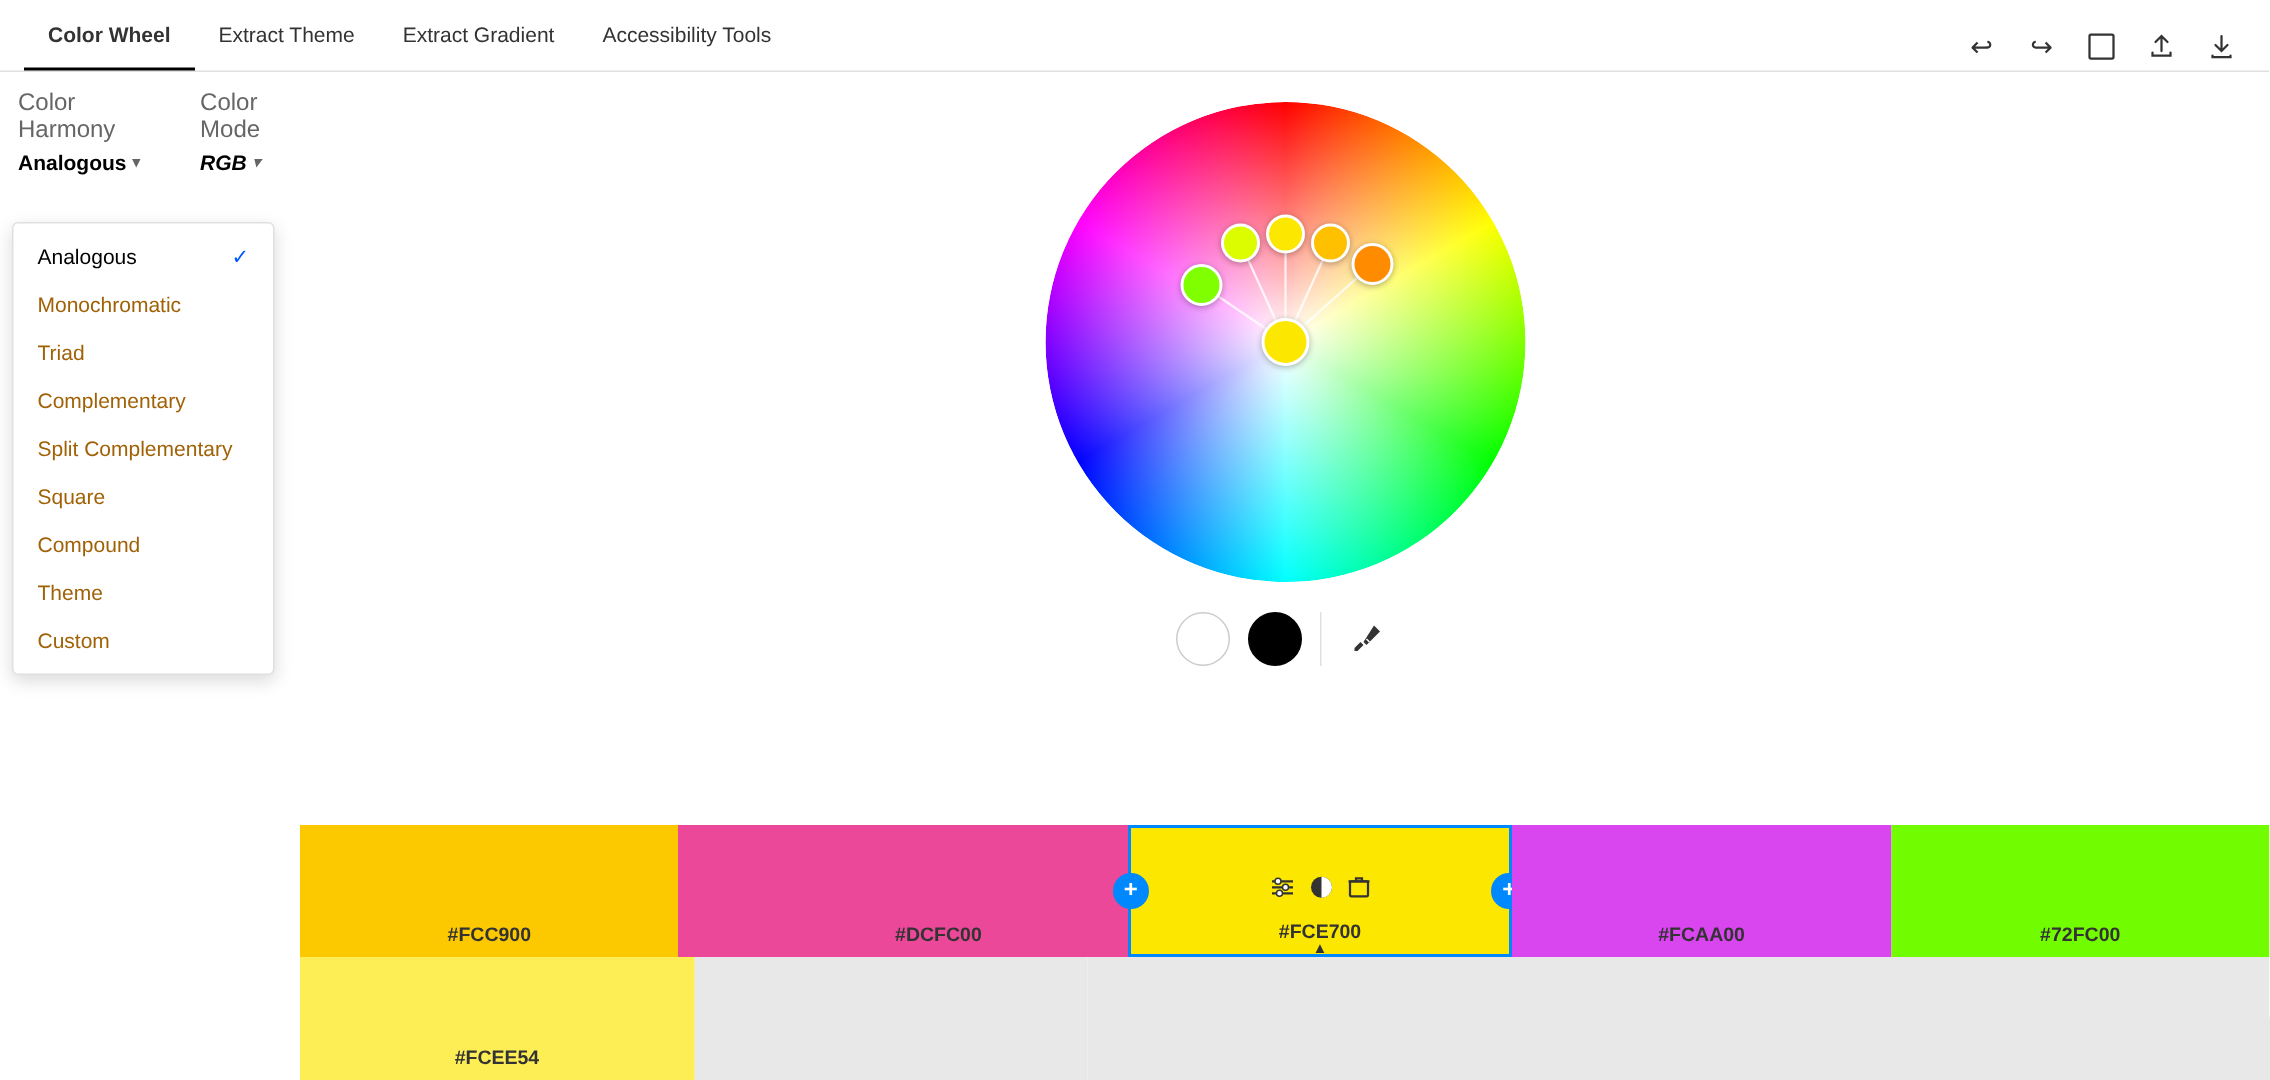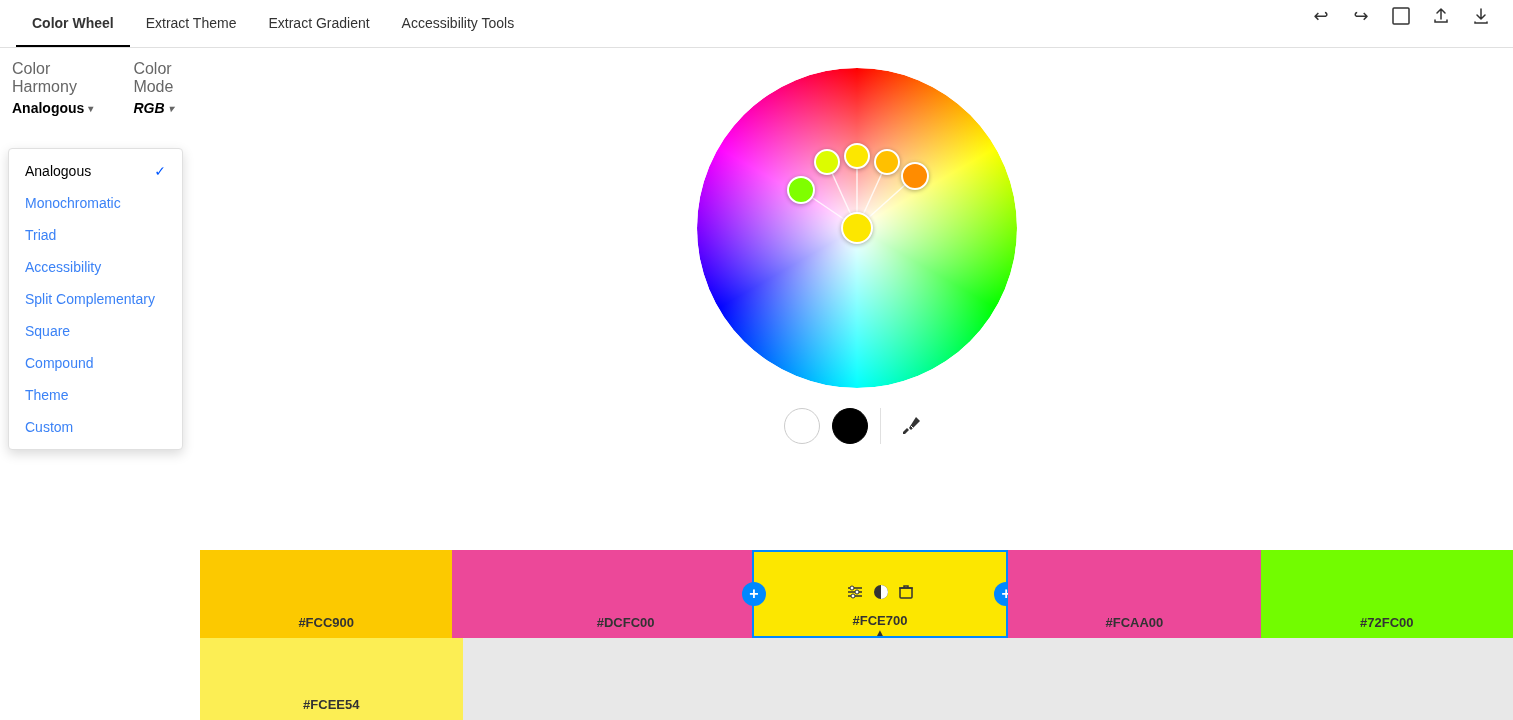--- a/index.html
+++ b/index.html
@@ -1,21 +1,21 @@
 <!DOCTYPE html>
 <html><head>
   <meta charset="utf-8">
   <style>
     * { box-sizing: border-box; margin: 0; padding: 0; }
     body { font-family: Arial, sans-serif; background: #fff; width: 1513px; height: 720px; overflow: hidden; }
 
     
     .header {
       display: flex;
-      align-items: flex-start;
+      align-items: flex-end;
       border-bottom: 1px solid #e0e0e0;
       padding: 0 16px;
       height: 48px;
       position: relative;
     }
     .nav-tabs {
       display: flex;
       gap: 0;
       height: 100%;
     }
@@ -102,21 +102,21 @@
       z-index: 100;
       padding: 6px 0;
     }
     .dropdown-item {
       padding: 8px 16px;
       font-size: 14px;
       cursor: pointer;
       display: flex;
       align-items: center;
       justify-content: space-between;
-      color: #3b82f6;
+      color: #a16207;
     }
     .dropdown-item.selected {
       color: #000;
     }
     .check-icon {
       color: #0057ff;
       font-size: 14px;
     }
 
     
@@ -338,21 +338,21 @@
         <span>Analogous</span>
         <span class="check-icon">✓</span>
       </div>
       <div class="dropdown-item">
         <span>Monochromatic</span>
       </div>
       <div class="dropdown-item">
         <span>Triad</span>
       </div>
       <div class="dropdown-item">
-        <span>Accessibility</span>
+        <span>Complementary</span>
       </div>
       <div class="dropdown-item">
         <span>Split Complementary</span>
       </div>
       <div class="dropdown-item">
         <span>Square</span>
       </div>
       <div class="dropdown-item">
         <span>Compound</span>
       </div>
@@ -484,21 +484,21 @@
             </span>
           </div>
 
           <div class="swatch-add-btn swatch-add-right">+</div>
 
           <span class="swatch-code" style="position:absolute; bottom:8px; left:50%; transform:translateX(-50%);">#FCE700</span>
 
           <div class="swatch-caret">▲</div>
         </div>
 
-        <div class="swatch" style="background:#ec4899; flex:1;">
+        <div class="swatch" style="background:#d946ef; flex:1;">
           <span class="swatch-code">#FCAA00</span>
         </div>
 
         <div class="swatch" style="background:#72FC00; flex:1;">
           <span class="swatch-code">#72FC00</span>
         </div>
       </div>
 
       <div class="swatches-bottom">
 

